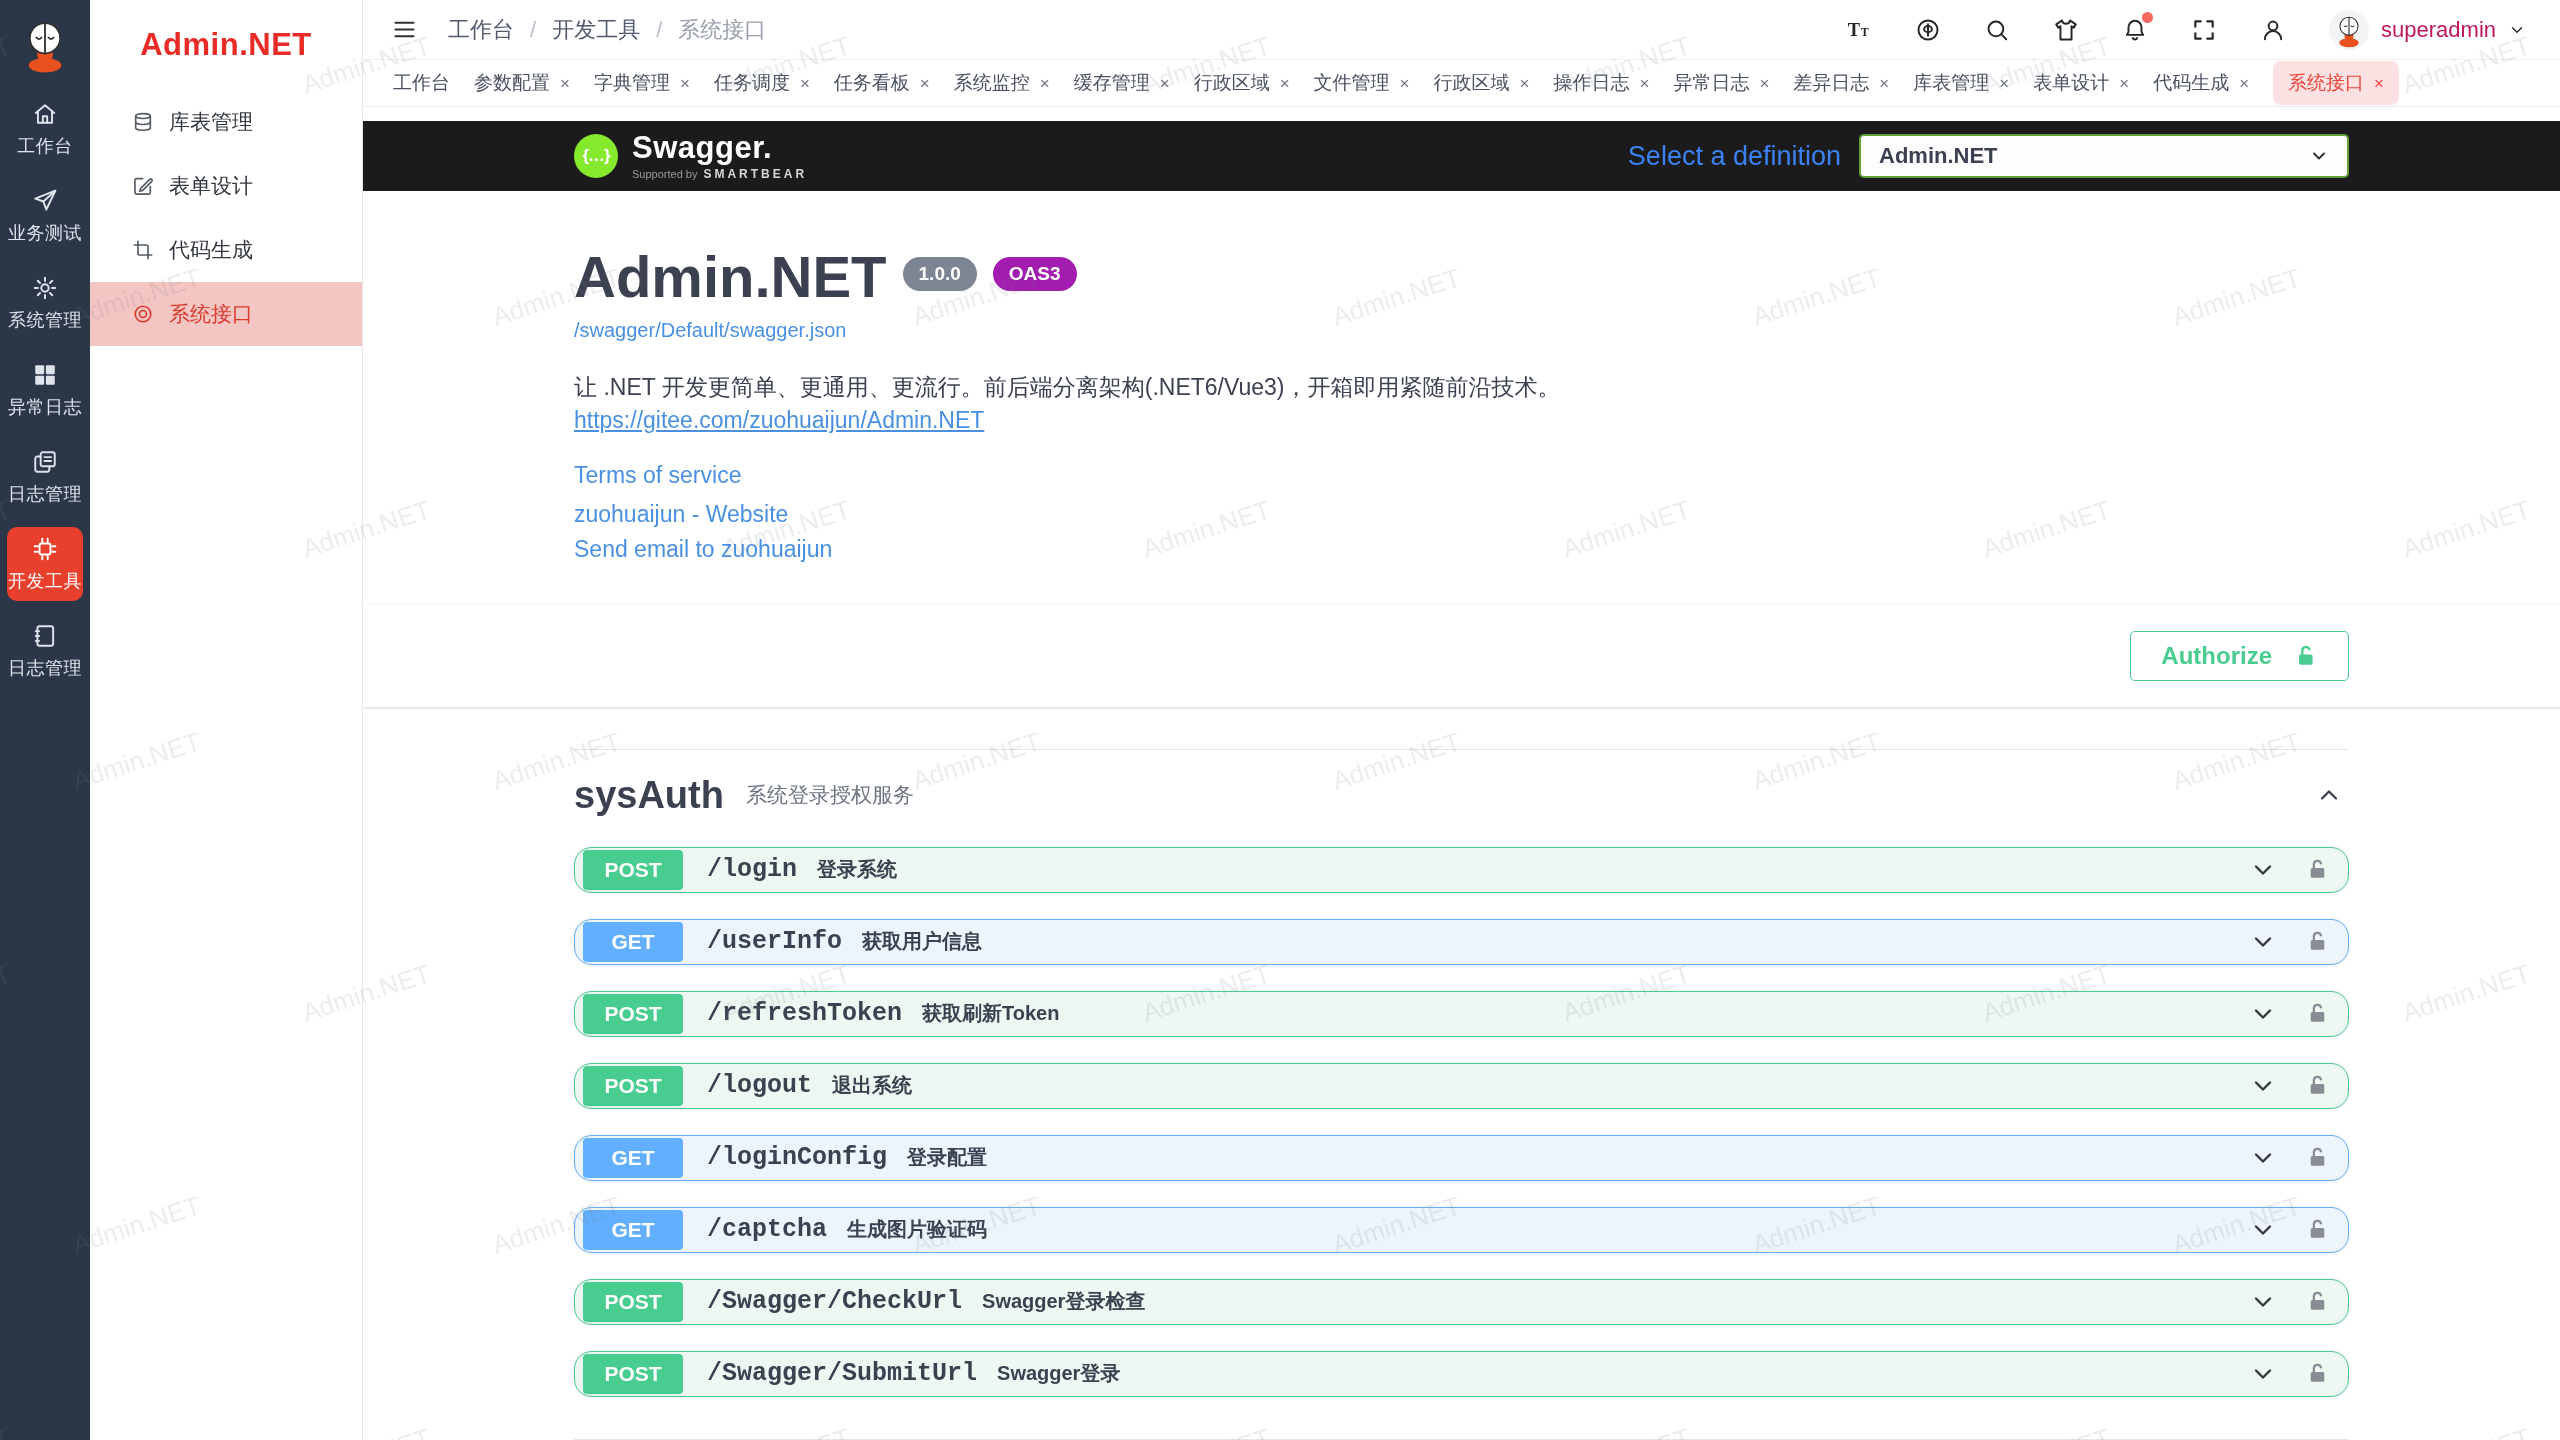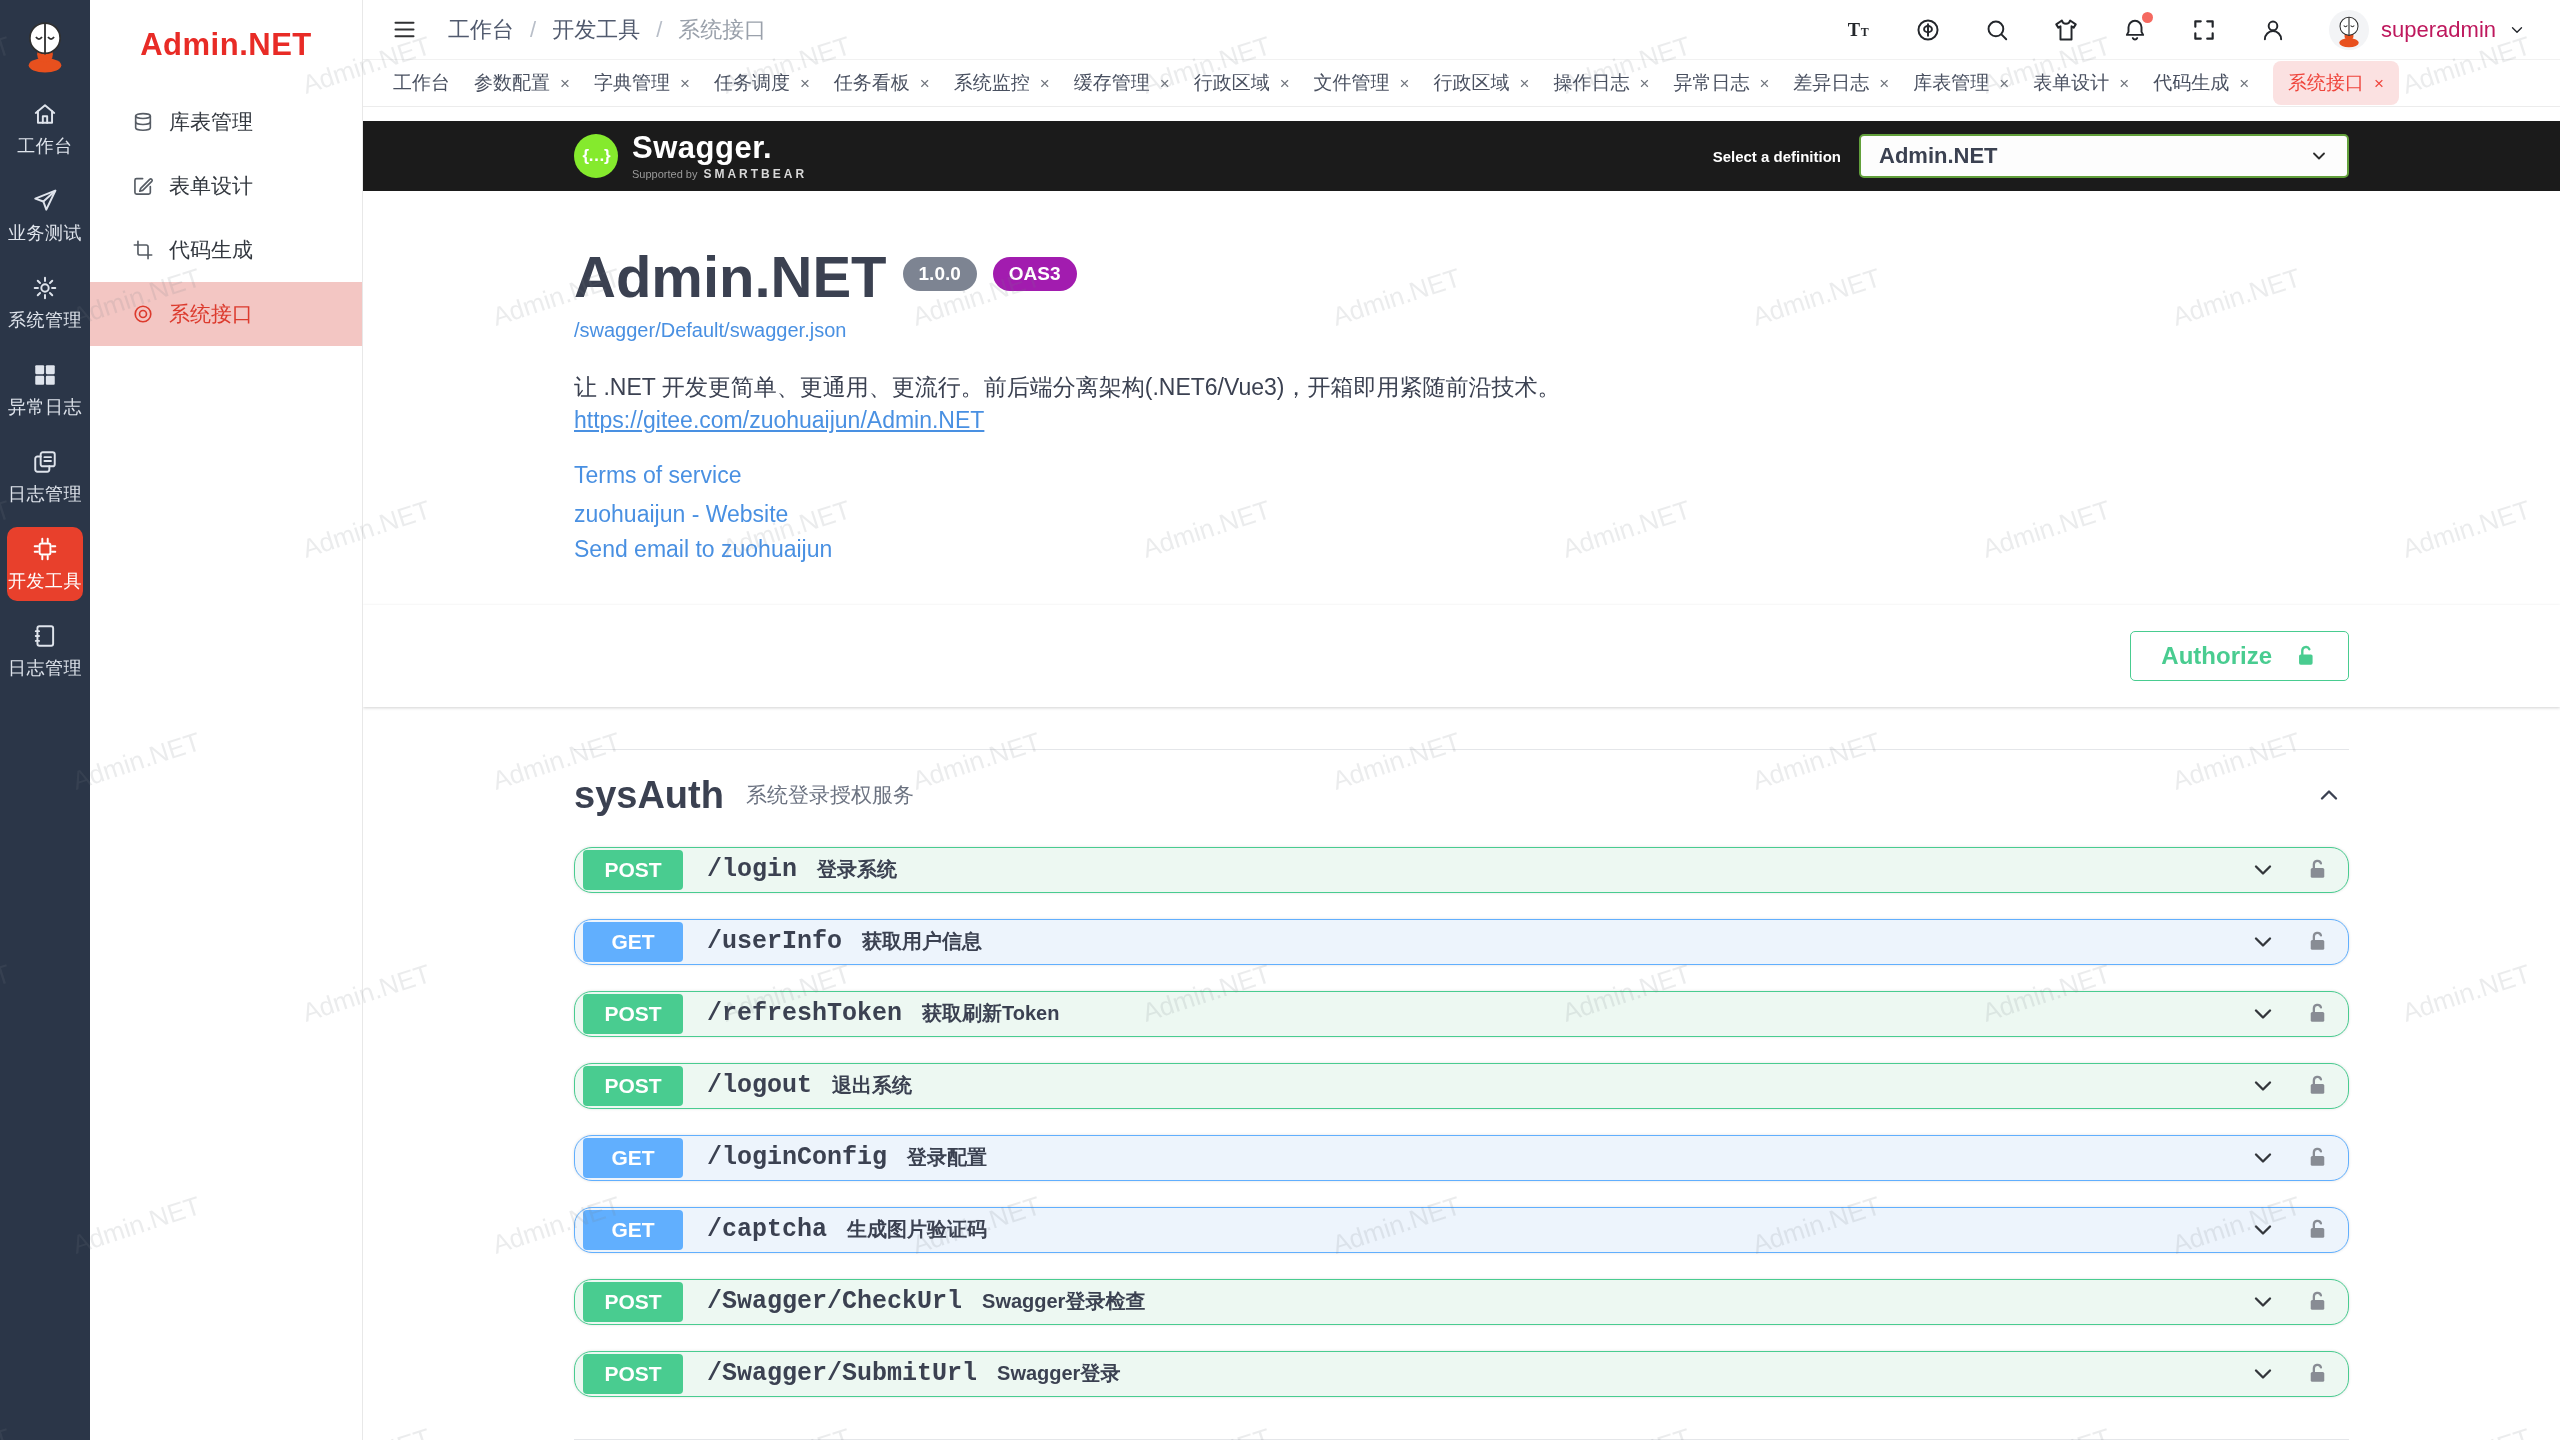--- a/index.html
+++ b/index.html
@@ -56,21 +56,21 @@
   .content { flex:1; position:relative; background:#fff; overflow:hidden; }
   .sw-topbar { margin-top:14px; height:70px; background:#1b1b1b; display:flex; align-items:center; }
   .sw-topbar-inner, .sw-wrap, .scheme-inner { width:1775px; margin:0 auto; }
   .sw-topbar-inner { display:flex; align-items:center; }
   .sw-logo { display:flex; align-items:center; gap:14px; }
   .logo-circle { width:44px; height:44px; border-radius:50%; background:#85ea2d; color:#fff; display:flex; align-items:center; justify-content:center; font-size:17px; font-weight:bold; letter-spacing:-1px; }
   .logo-texts .logo-word { color:#fff; font-size:31px; font-weight:bold; letter-spacing:.5px; line-height:1; }
   .logo-sub { margin-top:4px; font-size:11px; color:#9a9a9a; }
   .logo-sub b { color:#d8d8d8; letter-spacing:3px; margin-left:6px; font-size:12px; }
   .definition { margin-left:auto; display:flex; align-items:center; gap:18px; }
-  .def-label { color:#ffffff; font-size:15px; font-weight:bold; }
+  .def-label { color:#3b82f6; font-size:27px; font-weight:normal; }
   .def-select { width:490px; height:44px; background:#fdfdfd; border:2px solid #62a03b; border-radius:5px; display:flex; align-items:center; padding:0 18px; font-size:22px; font-weight:bold; color:#3b4151; cursor:pointer; }
   .def-caret { margin-left:auto; color:#2d2d2d; }
   .def-caret svg { width:20px; height:20px; }
 
   .info { margin-top:54px; }
   .title-row { display:flex; align-items:flex-start; }
   .sw-title { font-size:58px; font-weight:bold; color:#3b4151; line-height:1.1; }
   .badge { border-radius:50px; color:#fff; font-size:19px; font-weight:bold; padding:6px 16px; margin:12px 0 0 16px; }
   .badge.version { background:#7d8492; }
   .badge.oas { background:#a21caf; }

